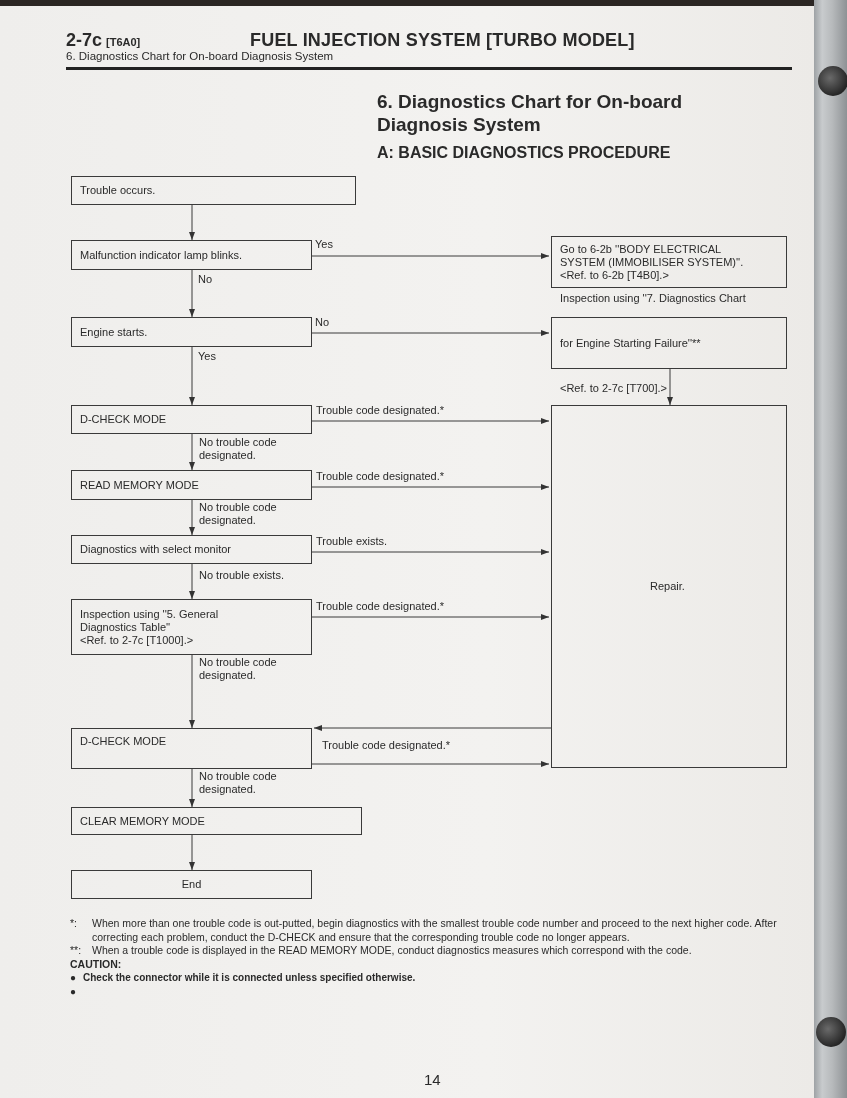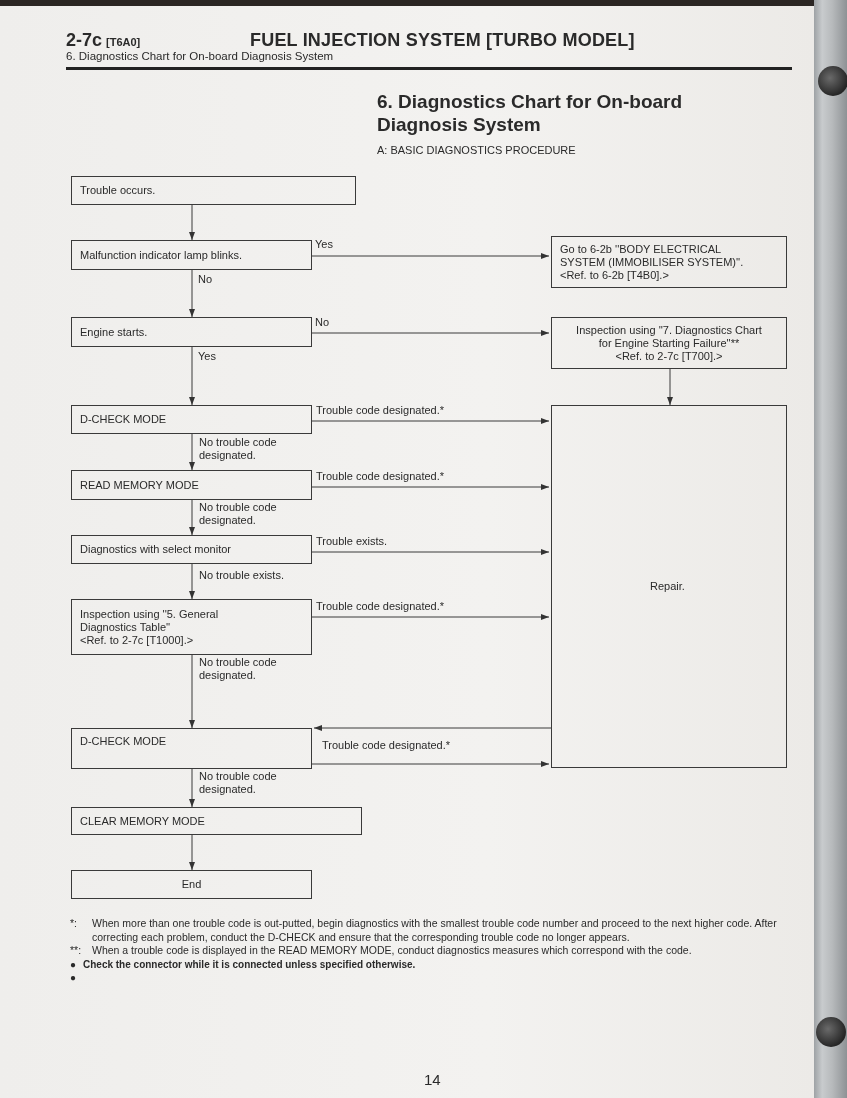--- a/index.html
+++ b/index.html
@@ -19,21 +19,21 @@
       background: linear-gradient(90deg, #9ea2a5 0%, #c8cbcd 25%, #b7babc 55%, #8e9295 100%);
     }
     .ring { position: absolute; width: 30px; height: 30px; border-radius: 50%;
       background: radial-gradient(circle at 40% 40%, #6a6a6a, #262626 70%); }
     .hdr-num { position: absolute; left: 66px; top: 30px; font-size: 18px; font-weight: bold; }
     .hdr-num small { font-size: 11px; font-weight: bold; margin-left: 4px; }
     .hdr-title { position: absolute; left: 250px; top: 30px; font-size: 18px; font-weight: bold; letter-spacing: 0.2px; }
     .hdr-sub { position: absolute; left: 66px; top: 50px; font-size: 11.5px; }
     .hdr-rule { position: absolute; left: 66px; top: 67px; width: 726px; height: 3px; background: #222; }
     .sec-title { position: absolute; left: 377px; top: 90px; width: 400px; font-size: 19px; font-weight: bold; line-height: 23px; }
-    .sec-sub { position: absolute; left: 377px; top: 144px; font-size: 11px; font-weight: normal; }
+    .sec-sub { position: absolute; left: 377px; top: 144px; font-size: 16px; font-weight: bold; }
     .box {
       position: absolute; border: 1px solid #3a3a3a; background: transparent;
       font-size: 11px; line-height: 13px; padding: 0 8px; box-sizing: border-box;
       display: flex; align-items: center;
     }
     .box.center { justify-content: center; }
     .box.top { align-items: flex-start; padding-top: 6px; }
     .lbl { position: absolute; font-size: 11px; line-height: 12.5px; }
     svg.flow { position: absolute; left: 0; top: 0; width: 847px; height: 1098px; pointer-events: none; }
     .notes { position: absolute; left: 70px; top: 917px; width: 724px; font-size: 10.5px; line-height: 13.5px; }
@@ -123,21 +123,21 @@
   </div>
 <div class="box center" style="left:71px; top:870px; width:241px; height:29px;">
     <span>End</span>
   </div>
 
 <div class="box" style="left:551px; top:236px; width:236px; height:52px; flex-direction:column; align-items:flex-start; justify-content:center;">
   <span>Go to 6-2b ''BODY ELECTRICAL</span>
   <span>SYSTEM (IMMOBILISER SYSTEM)''.</span>
   <span>&lt;Ref. to 6-2b [T4B0].&gt;</span>
 </div>
-<div class="box" style="left:551px; top:317px; width:236px; height:52px; flex-direction:column; align-items:center; justify-content:center;">
+<div class="box" style="left:551px; top:317px; width:236px; height:52px; flex-direction:column; align-items:flex-start; justify-content:center;gap:32px;">
   <span>Inspection using ''7. Diagnostics Chart</span>
   <span>for Engine Starting Failure''**</span>
   <span>&lt;Ref. to 2-7c [T700].&gt;</span>
 </div>
 <div class="box" style="left:551px; top:405px; width:236px; height:363px; padding-left:98px;text-align:center;">
     <span>Repair.</span>
   </div>
 
 <div class="lbl" style="left:315px; top:238px;">Yes</div>
 <div class="lbl" style="left:198px; top:273px;">No</div>
@@ -161,20 +161,21 @@
 
 <div class="notes">
   <div class="note">
     <span class="mark">*:</span>
     <span>When more than one trouble code is out-putted, begin diagnostics with the smallest trouble code number and proceed to the next higher code. After correcting each problem, conduct the D-CHECK and ensure that the corresponding trouble code no longer appears.</span>
   </div>
   <div class="note">
     <span class="mark">**:</span>
     <span>When a trouble code is displayed in the READ MEMORY MODE, conduct diagnostics measures which correspond with the code.</span>
   </div>
+  <div class="caution">CAUTION:</div>
   <div class="bullet">
     <span class="dot">●</span>
     <span>Check the connector while it is connected unless specified otherwise.</span>
   </div>
   <div class="bullet">
     <span class="dot">●</span>
   </div>
 </div>
 
 <div class="pageno">14</div>

